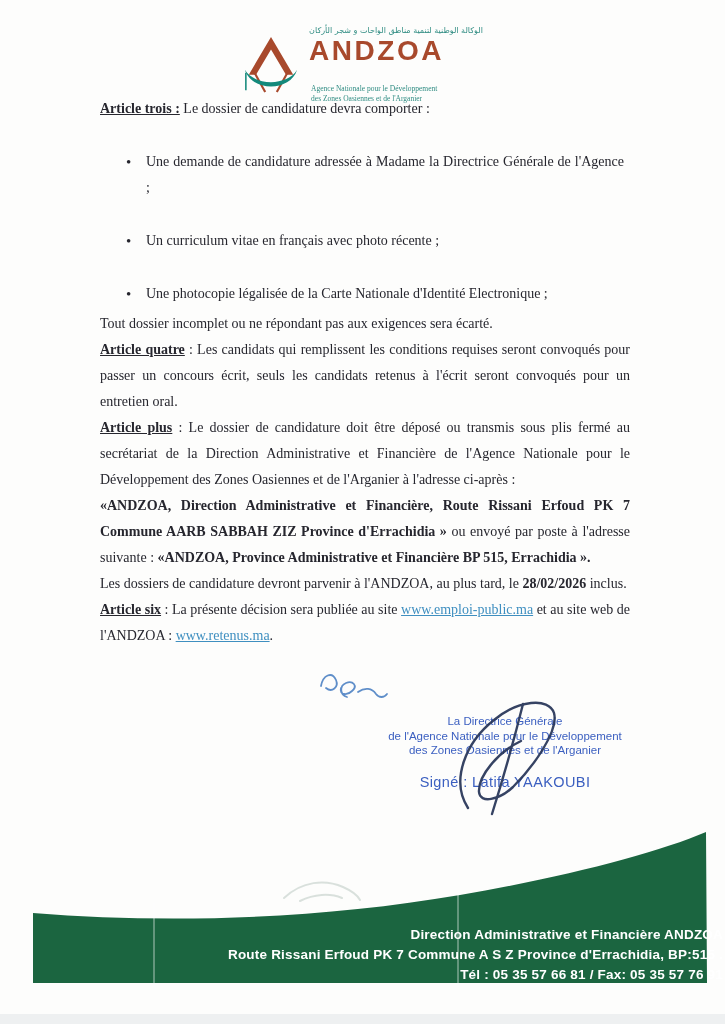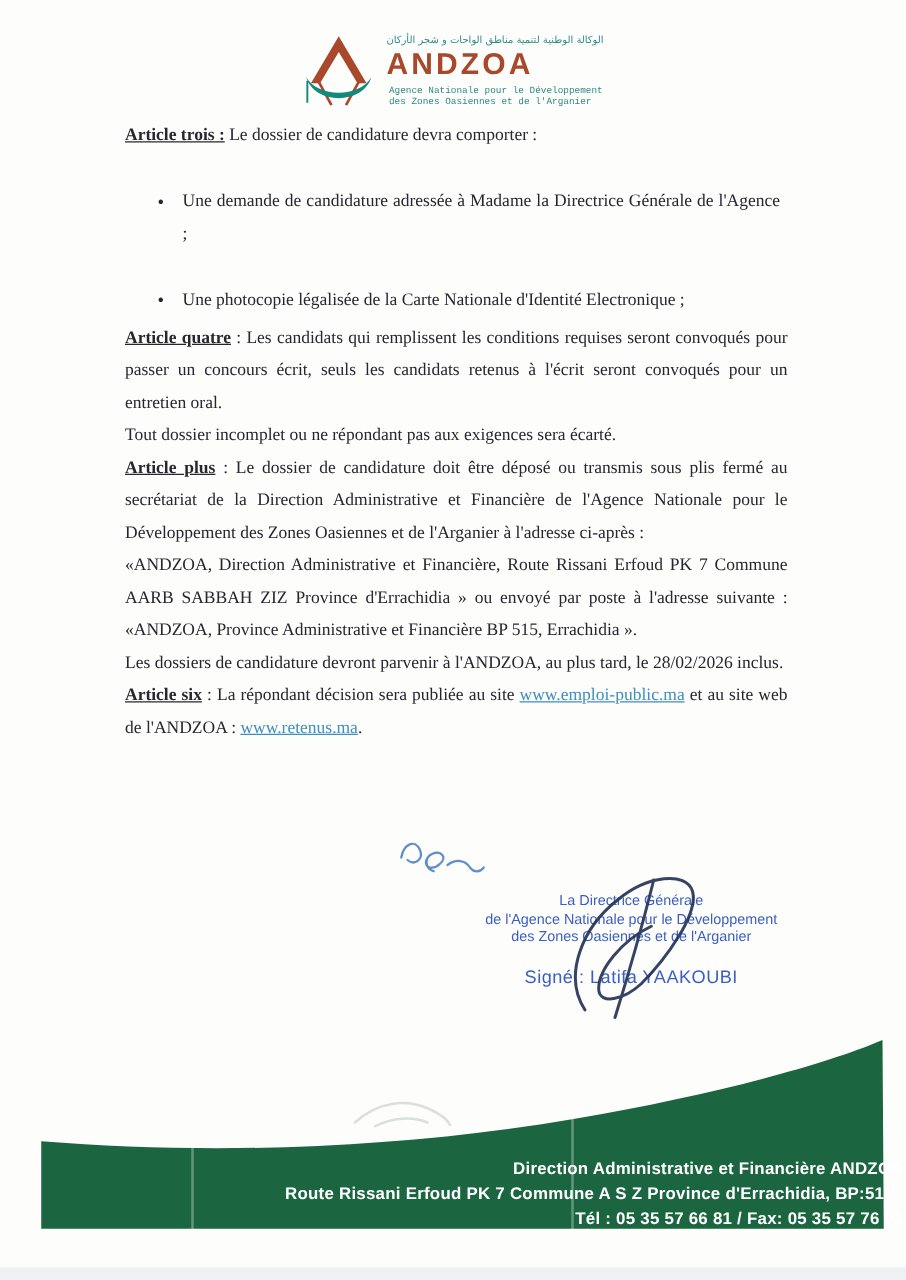--- a/index.html
+++ b/index.html
@@ -7,28 +7,28 @@
     position:relative; width:725px; height:1024px; margin:0 auto;
     background:#fdfdfc; overflow:hidden;
     font-family:"Liberation Serif", serif; color:#26262e;
   }
 
   
   .logo { position:absolute; top:26px; left:0; right:0; display:flex; justify-content:center; align-items:center; gap:9px; }
   .logo-mark { width:58px; height:62px; flex:0 0 auto; }
   .logo-text { display:flex; flex-direction:column; align-items:flex-start; }
   .logo-arabic { font-family:"DejaVu Sans", sans-serif; font-size:8px; color:#2f8c82; letter-spacing:0.5px; align-self:center; line-height:10px; }
-  .logo-name { font-family:"Liberation Sans", sans-serif; font-size:24px; font-weight:700; letter-spacing:2.5px; color:#a8492c; line-height:30px; }
-  .logo-tagline { font-family:Liberation Mono, monospace; font-size:7.5px; color:#2f8c82; line-height:9.5px; padding-left:2px; margin-top:2px; }
+  .logo-name { font-family:"Liberation Sans", sans-serif; font-size:28px; font-weight:700; letter-spacing:2.5px; color:#a8492c; line-height:30px; }
+  .logo-tagline { font-family:Liberation Serif, serif; font-size:7.5px; color:#2f8c82; line-height:9.5px; padding-left:2px; margin-top:18px; }
 
   
   .content { position:absolute; left:100px; top:96px; width:530px; font-size:14px; line-height:26px; text-align:justify; }
   .content p { margin:0; }
   .article-head { font-weight:700; text-decoration:underline; }
-  b, .bold { font-weight:400; }
+  b, .bold { font-weight:700; }
   ul.bullets { margin:7px 0 4px 0; padding:0 6px 0 46px; list-style:none; }
   ul.bullets li { position:relative; margin-bottom:4px; line-height:26px;margin-top:27px; }
   ul.bullets li::before { content:"\2022"; position:absolute; left:-20px; top:0; font-size:15px; }
   .link { color:#3f8fc0; text-decoration:underline; cursor:pointer; }
 
   
   .signature { position:absolute; top:714px; left:353px; width:304px; text-align:center;
     font-family:"Liberation Sans", sans-serif; font-size:11.5px; line-height:14.5px; color:#3b5fc0; }
   .signature .signed { margin-top:17px; font-size:14.5px; letter-spacing:0.4px; }
 
@@ -67,34 +67,35 @@
       </div>
     </div>
   </header>
 
   <main class="content">
 
     <p><span class="article-head">Article trois :</span><span> Le dossier de candidature devra comporter :</span></p>
 
     <ul class="bullets">
       <li><span>Une demande de candidature adressée à Madame la Directrice Générale de l'Agence ;</span></li>
+      <li><span>Un curriculum vitae en français avec photo récente ;</span></li>
       <li><span>Une photocopie légalisée de la Carte Nationale d'Identité Electronique ;</span></li>
     </ul>
 
+    <p>Tout dossier incomplet ou ne répondant pas aux exigences sera écarté.</p>
+
     <p><span class="article-head">Article quatre</span><span> : Les candidats qui remplissent les conditions requises seront convoqués pour passer un concours écrit, seuls les candidats retenus à l'écrit seront convoqués pour un entretien oral.</span></p>
-
-    <p>Tout dossier incomplet ou ne répondant pas aux exigences sera écarté.</p>
 
     <p><span class="article-head">Article plus</span><span> : Le dossier de candidature doit être déposé ou transmis sous plis fermé au secrétariat de la Direction Administrative et Financière de l'Agence Nationale pour le Développement des Zones Oasiennes et de l'Arganier à l'adresse ci-après :</span></p>
 
     <p><span class="bold">«ANDZOA, Direction Administrative et Financière, Route Rissani Erfoud PK 7 Commune AARB SABBAH ZIZ Province d'Errachidia » </span><span>ou envoyé par poste à l'adresse suivante : </span><span class="bold">«ANDZOA, Province Administrative et Financière BP 515, Errachidia ».</span></p>
 
     <p><span>Les dossiers de candidature devront parvenir à l'ANDZOA, au plus tard, le </span><span class="bold">28/02/2026</span><span> inclus.</span></p>
 
-    <p><span class="article-head">Article six</span><span> : La répondant décision sera publiée au site </span><a class="link">www.emploi-public.ma</a><span> et au site web de l'ANDZOA : </span><a class="link">www.retenus.ma</a><span>.</span></p>
+    <p><span class="article-head">Article six</span><span> : La présente décision sera publiée au site </span><a class="link">www.emploi-public.ma</a><span> et au site web de l'ANDZOA : </span><a class="link">www.retenus.ma</a><span>.</span></p>
 
   </main>
 
   <div class="signature">
     <div>La Directrice Générale</div>
     <div>de l'Agence Nationale pour le Développement</div>
     <div>des Zones Oasiennes et de l'Arganier</div>
     <div class="signed">Signé : Latifa YAAKOUBI</div>
   </div>
 

